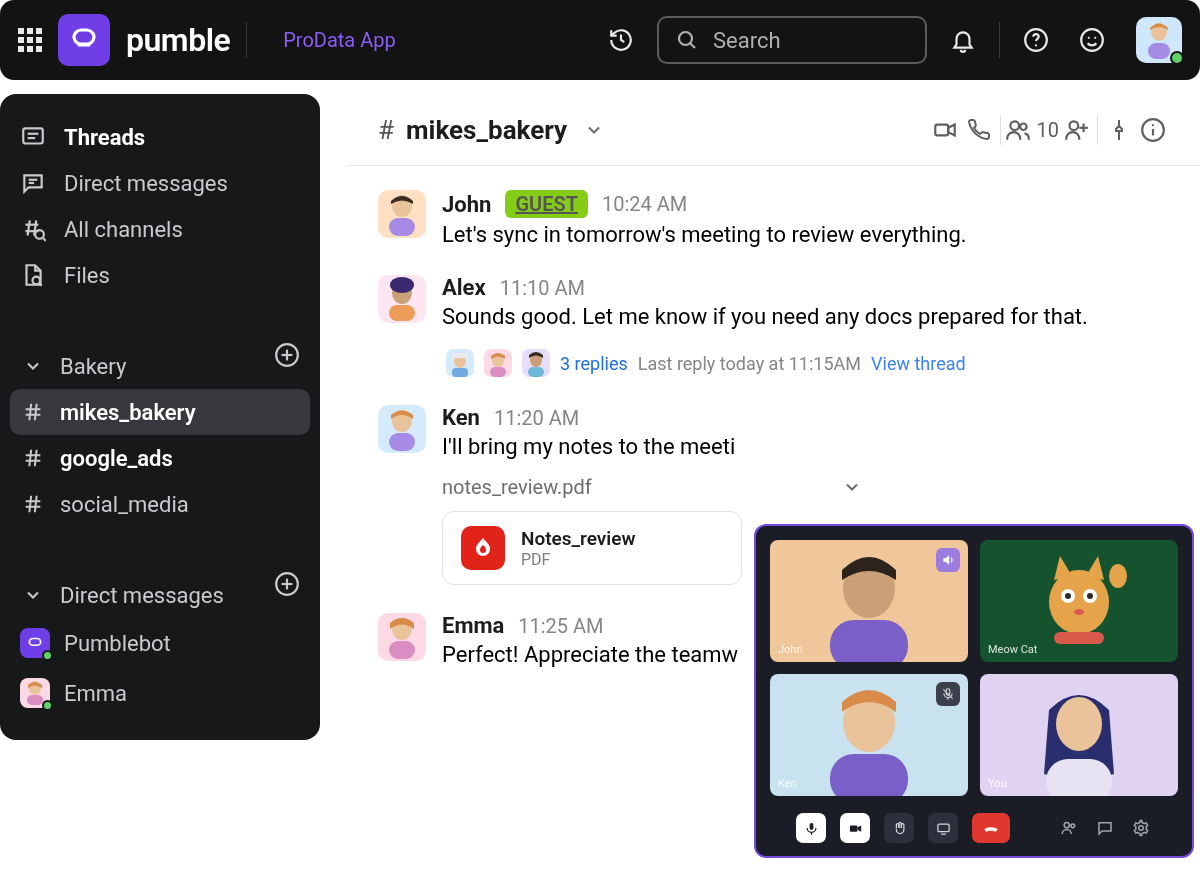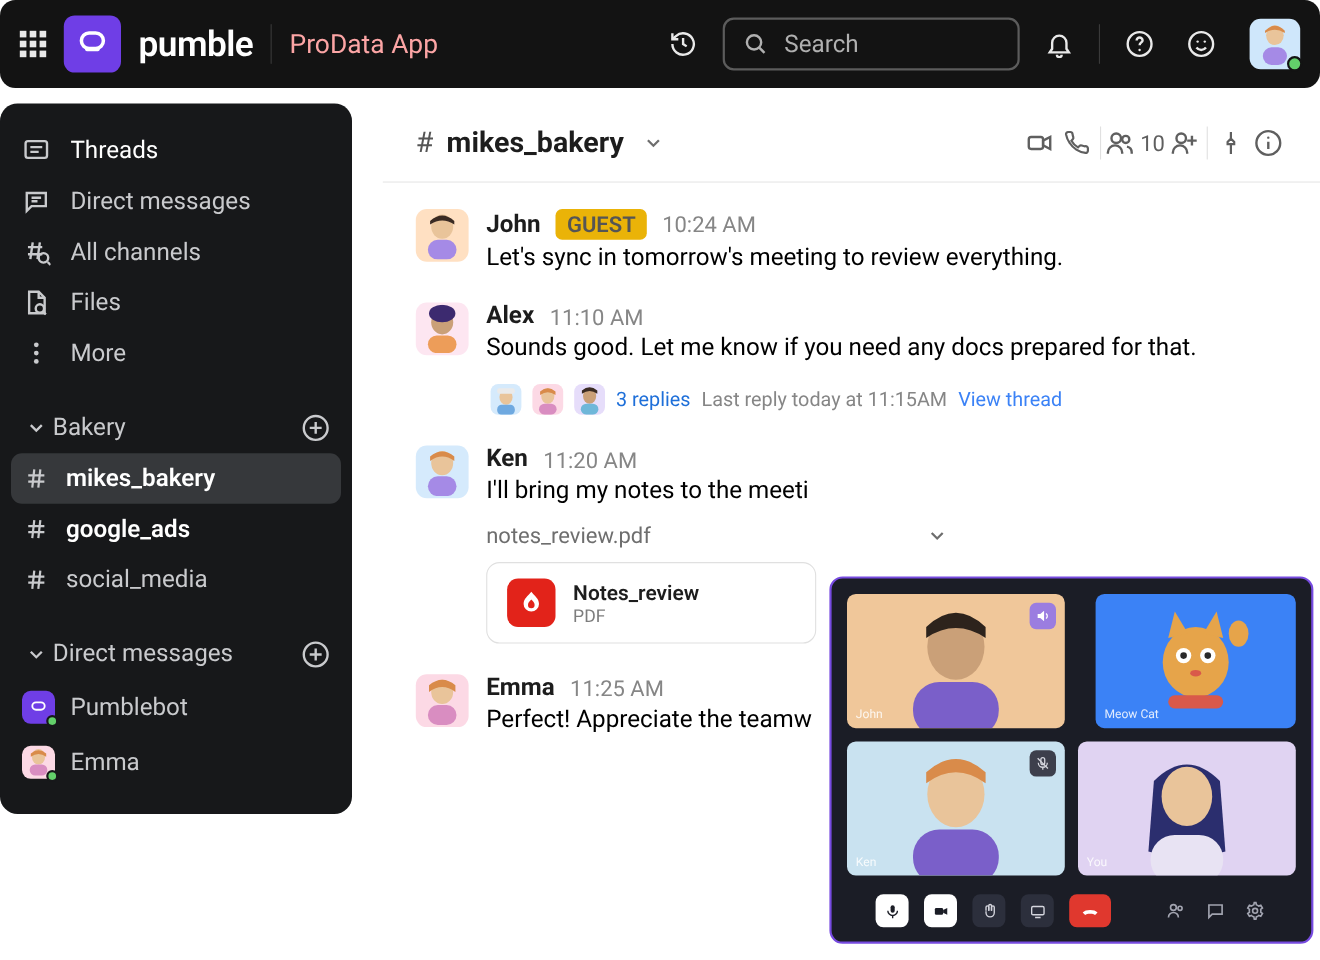--- a/index.html
+++ b/index.html
@@ -5,34 +5,34 @@
   * { box-sizing: border-box; margin: 0; padding: 0; }
   body { font-family: -apple-system, BlinkMacSystemFont, "Segoe UI", Roboto, Helvetica, Arial, sans-serif; width:1200px; height:873px; overflow:hidden; background:#fff; }
 
   
   .topbar { height:80px; background:#131313; border-radius:14px; display:flex; align-items:center; padding:0 18px; gap:16px; color:#e9e9e9; position:relative; }
   .apps-grid { width:24px; height:24px; display:grid; grid-template-columns:repeat(3,6px); grid-template-rows:repeat(3,6px); gap:3px; }
   .apps-grid span { background:#e9e9e9; width:6px; height:6px; }
   .pumble-logo { width:52px; height:52px; border-radius:10px; background:#6f3ee6; display:flex; align-items:center; justify-content:center; }
   .pumble-wordmark { font-size:32px; font-weight:600; letter-spacing:-0.5px; color:#fff; }
   .vdivider { width:1px; height:36px; background:#3a3a3a; }
-  .workspace-name { font-size:24px; color:#fca5a5; }
+  .workspace-name { font-size:20px; color:#8b5cf6;margin-left:20px; }
   .top-spacer { flex:1; }
   .icon-btn { width:40px; height:40px; display:flex; align-items:center; justify-content:center; cursor:pointer; color:#e9e9e9; }
   .searchbox { display:flex; align-items:center; gap:14px; height:48px; border:2px solid #5c5c5c; border-radius:10px; padding:0 16px; width:270px; color:#b0b0b0; font-size:22px; }
   .top-avatar { width:46px; height:46px; border-radius:10px; background:#cfe7fb; display:flex; align-items:center; justify-content:center; margin-left:8px; position:relative;}
   .presence-dot { position:absolute; right:-2px; bottom:-2px; width:14px; height:14px; background:#63d06a; border:2px solid #131313; border-radius:50%; }
 
   
   .sidebar { position:absolute; top:94px; left:0; width:320px; background:#17181a; border-radius:16px; padding:20px 10px 22px 10px; color:#c9cacd; }
   .nav-item { display:flex; align-items:center; gap:18px; padding:10px 10px; font-size:22px; border-radius:10px; cursor:pointer; }
-  .nav-item.bold { font-weight:400; color:#fff; }
+  .nav-item.bold { font-weight:700; color:#fff; }
   .nav-icon { width:26px; height:26px; display:flex; align-items:center; justify-content:center; color:#c9cacd; flex:0 0 26px; }
   .section-row { display:flex; align-items:center; justify-content:space-between; padding:10px; font-size:22px; margin-top:22px;}
-  .section-left { display:flex; align-items:flex-start; gap:2px; }
+  .section-left { display:flex; align-items:center; gap:14px;margin-top:23px; }
   .plus-circle { width:26px; height:26px; color:#c9cacd;}
   .channel-item { display:flex; align-items:center; gap:14px; padding:10px 10px; font-size:22px; border-radius:10px; cursor:pointer;}
   .channel-item.active { background:#36383b; color:#fff; font-weight:600;}
   .channel-item.bold { color:#fff; font-weight:600;}
   .dm-avatar { width:30px; height:30px; border-radius:8px; display:flex; align-items:center; justify-content:center; position:relative; flex:0 0 30px;}
   .dm-dot { position:absolute; right:-3px; bottom:-3px; width:11px; height:11px; border-radius:50%; background:#63d06a; border:2px solid #17181a;}
 
   
   .main { position:absolute; left:348px; right:0; top:95px; }
   .channel-header { display:flex; align-items:center; padding:18px 30px 18px 30px; border-bottom:1px solid #e6e6e6;}
@@ -41,21 +41,21 @@
   .ch-spacer { flex:1; }
   .ch-icon { width:34px; height:34px; display:flex; align-items:center; justify-content:center; color:#5f5f5f; cursor:pointer;}
   .ch-sep { width:1px; height:30px; background:#e0e0e0; margin:0 4px;}
   .member-count { display:flex; align-items:center; gap:6px; color:#5f5f5f; font-size:20px;}
 
   .messages { padding:10px 10px 40px 10px;}
   .msg { display:flex; gap:16px; padding:14px 20px; align-items:flex-start;}
   .avatar { width:48px; height:48px; border-radius:10px; flex:0 0 48px; display:flex; align-items:center; justify-content:center;}
   .msg-head { display:flex; align-items:center; gap:14px; }
   .msg-author { font-weight:700; font-size:22px; color:#1d1d1d;}
-  .guest-badge { background:#eab308; color:#555; border-radius:6px; padding:2px 10px; font-size:20px; font-weight:600;}
+  .guest-badge { background:#84cc16; color:#555; border-radius:6px; padding:2px 10px; font-size:20px; font-weight:600;text-decoration:underline;}
   .msg-time { color:#868686; font-size:20px;}
   .msg-text { font-size:22px; color:#000000; margin-top:4px;}
   .thread-row { display:flex; align-items:center; gap:10px; margin-top:20px; margin-left:4px; font-size:18px;}
   .mini-avatar { width:28px; height:28px; border-radius:7px;}
   .reply-ct { color:#1e6fd9;}
   .last-reply { color:#868686;}
   .view-thread { color:#3b82f6;}
 
   .file-chip-label { display:flex; align-items:center; gap:250px; color:#6e6e6e; font-size:20px; margin-top:16px;}
   .file-card { display:flex; align-items:center; gap:16px; border:1px solid #e0e0e0; border-radius:12px; padding:14px 18px; margin-top:12px; width:300px;}
@@ -185,30 +185,20 @@
   <div class="nav-item">
     <span class="nav-icon">
         <svg width="26" height="26" viewBox="0 0 24 24" fill="none" stroke="currentColor" stroke-width="2">
           <path d="M6 3h8l5 5v13H6z"></path>
           <path d="M14 3v5h5"></path>
           <circle cx="15" cy="17" r="3.5"></circle>
           <line x1="17.8" y1="19.8" x2="20" y2="22"></line>
         </svg>
       </span>
     <span>Files</span>
-  </div>
-  <div class="nav-item">
-    <span class="nav-icon">
-        <svg width="26" height="26" viewBox="0 0 24 24" fill="currentColor">
-          <circle cx="12" cy="5" r="2"></circle>
-          <circle cx="12" cy="12" r="2"></circle>
-          <circle cx="12" cy="19" r="2"></circle>
-        </svg>
-      </span>
-    <span>More</span>
   </div>
 
   <div class="section-row">
     <div class="section-left">
       <span class="nav-icon">
           <svg width="20" height="20" viewBox="0 0 24 24" fill="none" stroke="currentColor" stroke-width="2.5">
             <polyline points="6 9 12 15 18 9"></polyline>
           </svg>
         </span>
       <span>Bakery</span>
@@ -481,21 +471,21 @@
           <rect x="16" y="80" width="78" height="50" rx="24" fill="#7a5fc9"></rect>
         </svg>
       <div class="t-ind" style="background:#9b7de0;">
           <svg width="14" height="14" viewBox="0 0 24 24" fill="#fff">
             <path d="M4 9v6h4l6 5V4l-6 5H4z"></path>
             <path d="M17 8a5 5 0 010 8" stroke="#fff" stroke-width="2" fill="none"></path>
           </svg>
         </div>
       <div class="t-name">John</div>
     </div>
-    <div class="tile" style="background:#3b82f6;margin-left:16px;">
+    <div class="tile" style="background:#14532d;">
       <svg width="110" height="122" viewBox="0 0 110 122">
           <ellipse cx="55" cy="62" rx="30" ry="32" fill="#e6a44a"></ellipse>
           <polygon points="30,40 36,16 48,36" fill="#e6a44a"></polygon>
           <polygon points="80,40 74,16 62,36" fill="#e6a44a"></polygon>
           <circle cx="44" cy="56" r="7" fill="#fff"></circle>
           <circle cx="66" cy="56" r="7" fill="#fff"></circle>
           <circle cx="44" cy="56" r="3" fill="#2a2a2a"></circle>
           <circle cx="66" cy="56" r="3" fill="#2a2a2a"></circle>
           <ellipse cx="55" cy="72" rx="5" ry="3" fill="#d9594a"></ellipse>
           <rect x="30" y="92" width="50" height="12" rx="6" fill="#d9594a"></rect>

